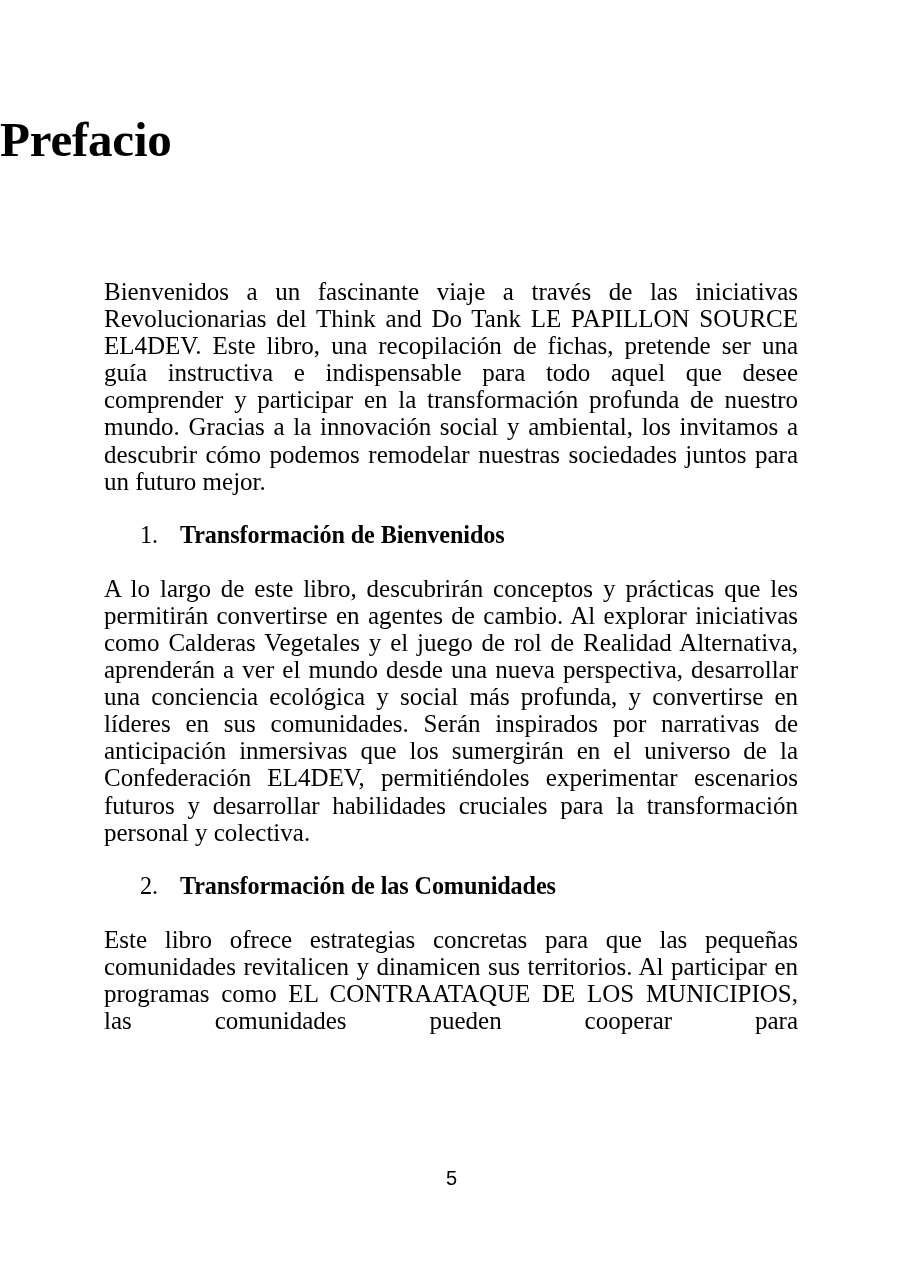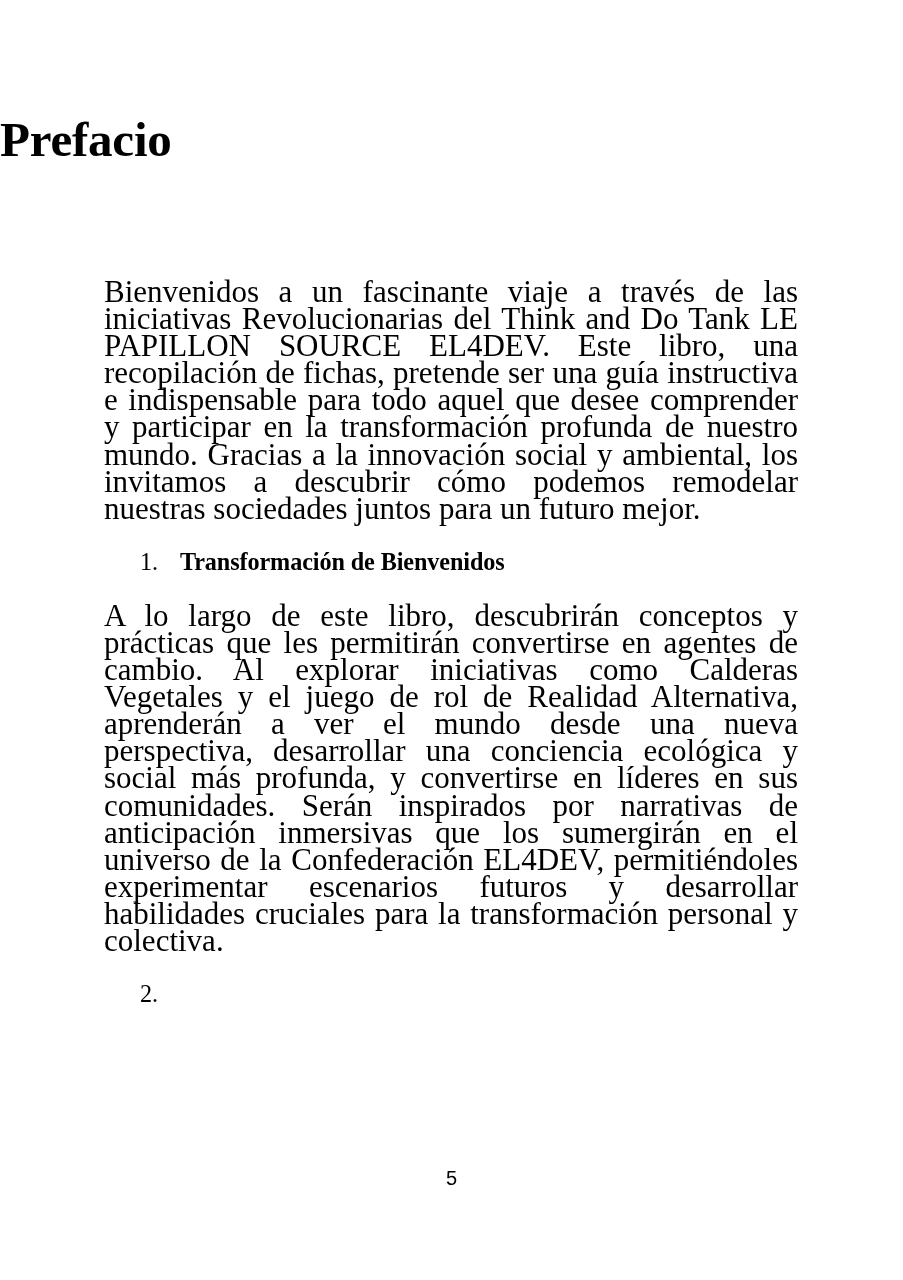--- a/index.html
+++ b/index.html
@@ -47,21 +47,21 @@
   }
 
   .body-block {
     position: absolute;
     left: 0;
     top: 262px;
     width: 694px;
   }
 
   p.para {
-    font-size: 31px;
+    font-size: 25px;
     line-height: 27.1px;
     text-align: justify;
     text-justify: inter-word;
     margin: 0;
     padding: 0;
     hyphens: none;
     word-spacing: 0px;
   }
   
   p.para.force-justify-last::after {
@@ -134,24 +134,26 @@
 
       <div class="spacer-head-to-para"></div>
 
       <p class="para">A lo largo de este libro, descubrirán conceptos y prácticas que les permitirán convertirse en agentes de cambio. Al explorar iniciativas como Calderas Vegetales y el juego de rol de Realidad Alternativa, aprenderán a ver el mundo desde una nueva perspectiva, desarrollar una conciencia ecológica y social más profunda, y convertirse en líderes en sus comunidades. Serán inspirados por narrativas de anticipación inmersivas que los sumergirán en el universo de la Confederación EL4DEV, permitiéndoles experimentar escenarios futuros y desarrollar habilidades cruciales para la transformación personal y colectiva.</p>
 
       <div class="spacer-para-to-head"></div>
 
       <ol class="num-head">
         <li>
           <span class="head-num">2.</span>
+          <span class="head-text">Transformación de las Comunidades</span>
         </li>
       </ol>
 
       <div class="spacer-head-to-para"></div>
 
+      <p class="para force-justify-last">Este libro ofrece estrategias concretas para que las pequeñas comunidades revitalicen y dinamicen sus territorios. Al participar en programas como EL CONTRAATAQUE DE LOS MUNICIPIOS, las comunidades pueden cooperar para</p>
 
     </div>
   </div>
 
   <div class="page-number">5</div>
 
 </div>
 
 </body></html>

